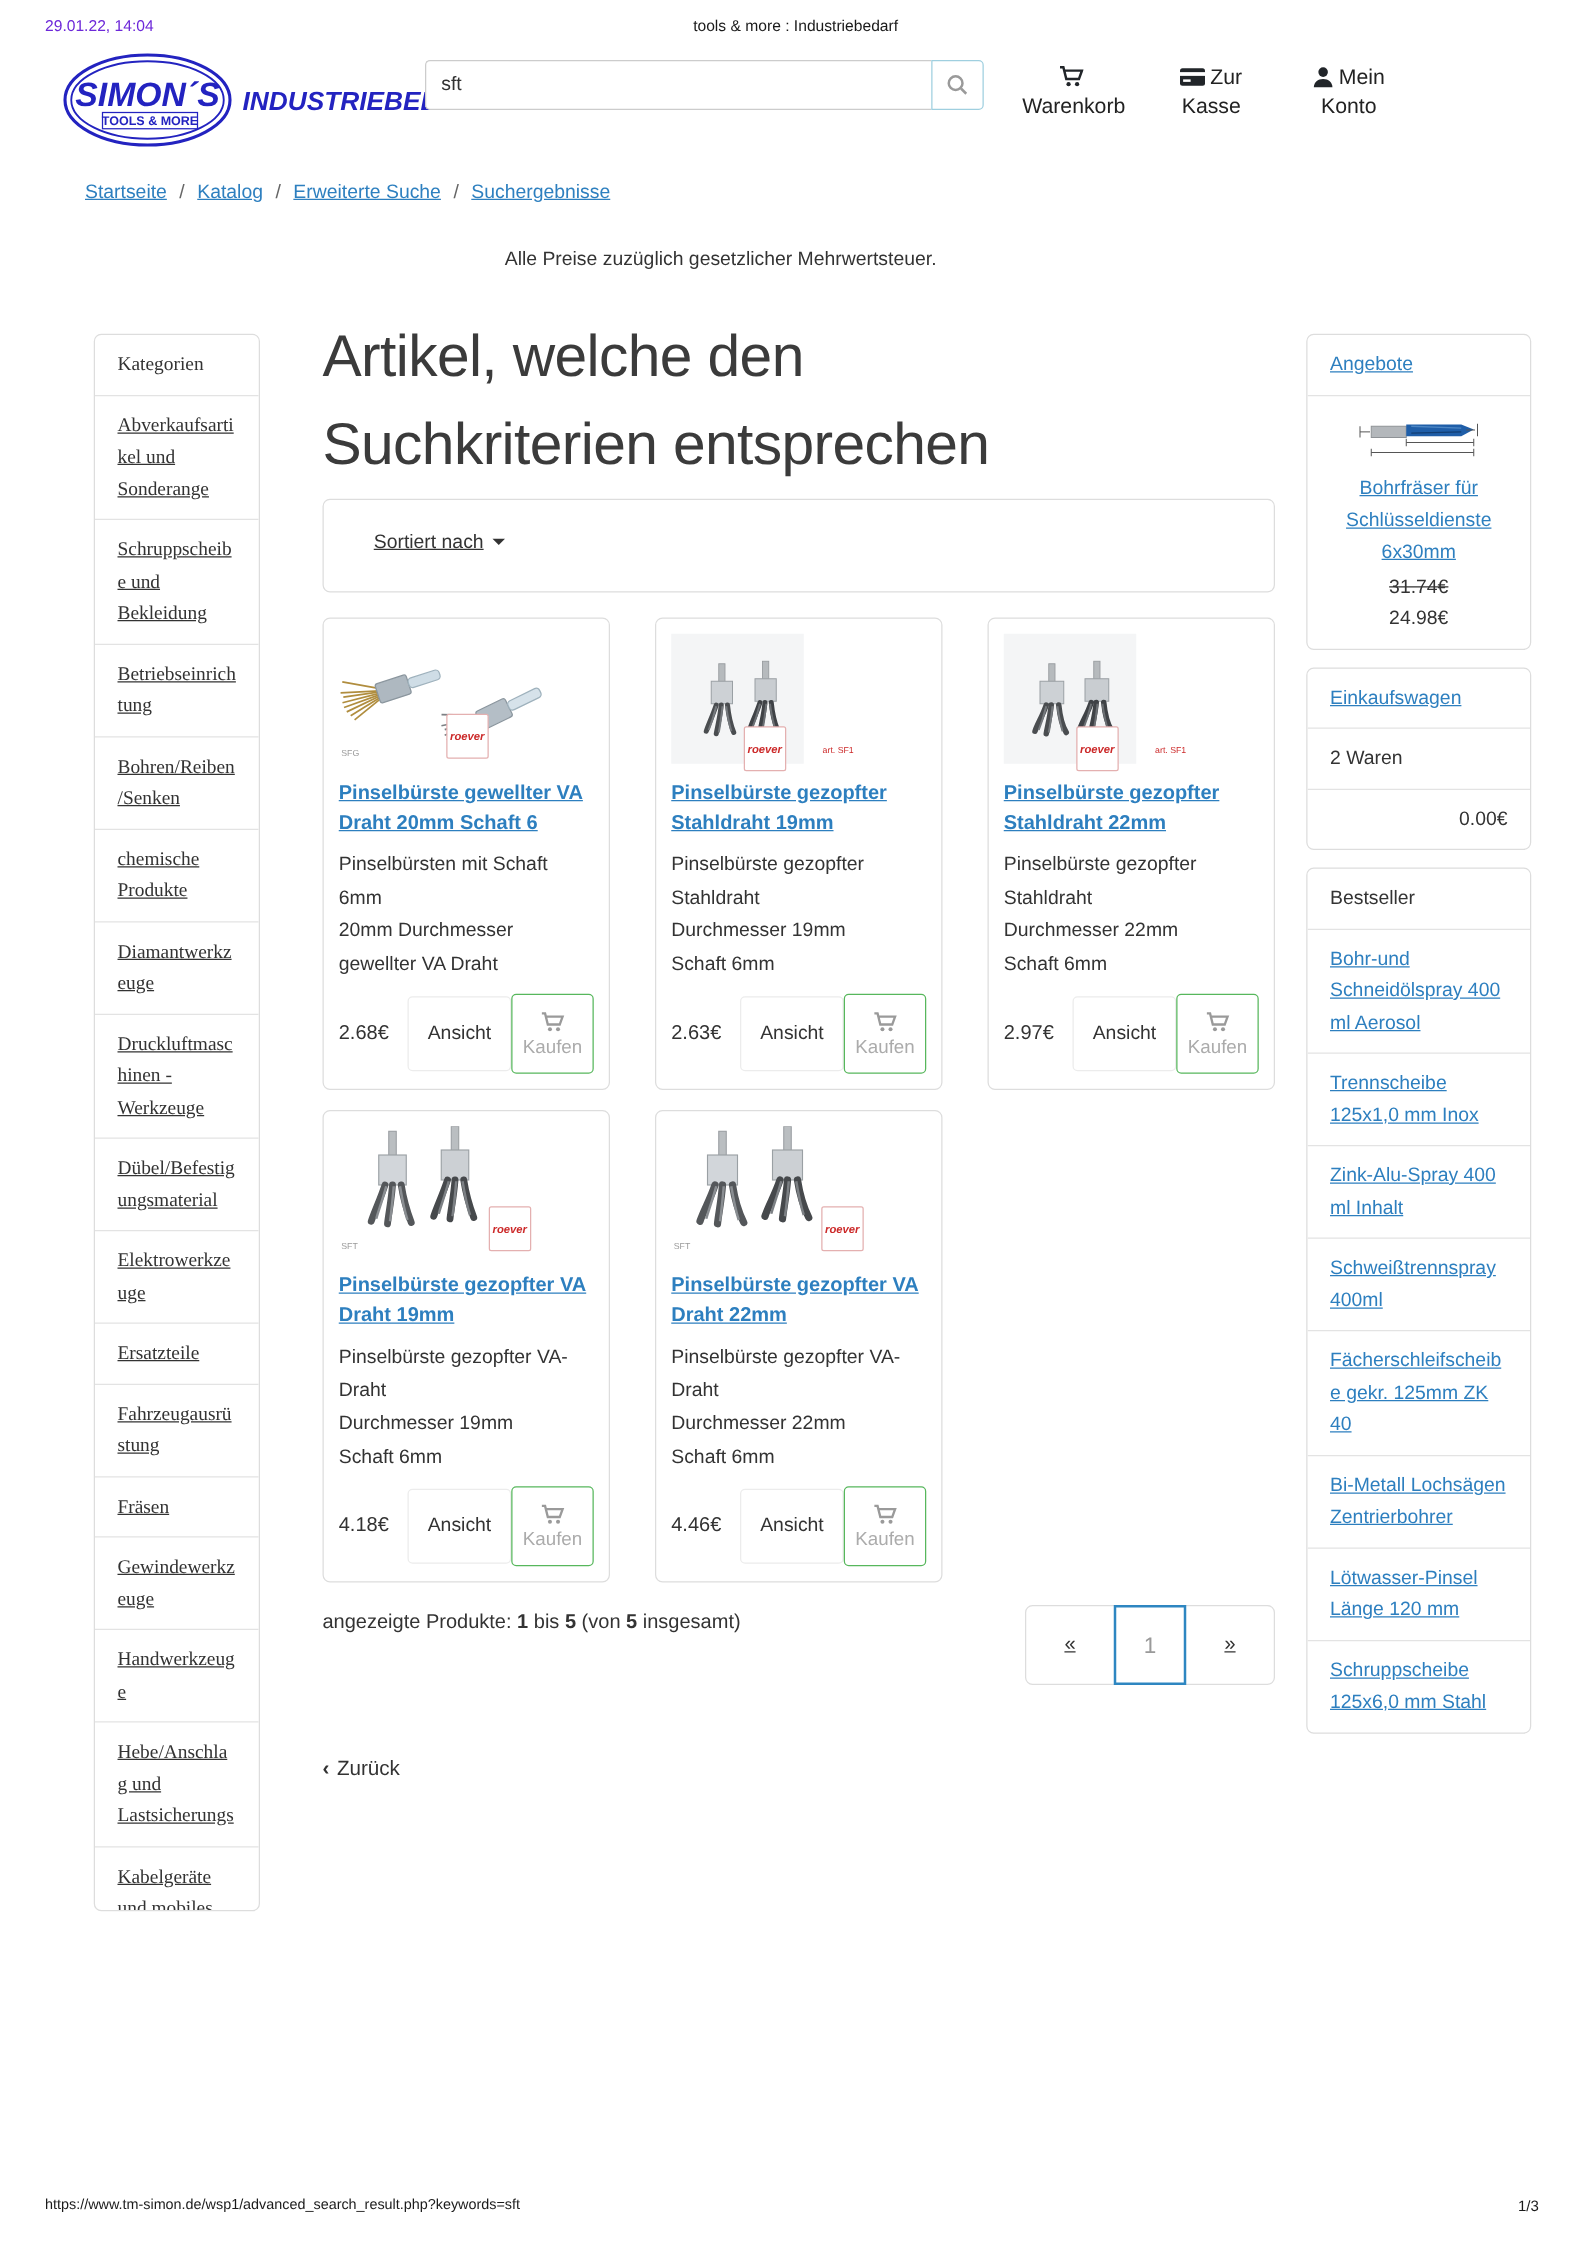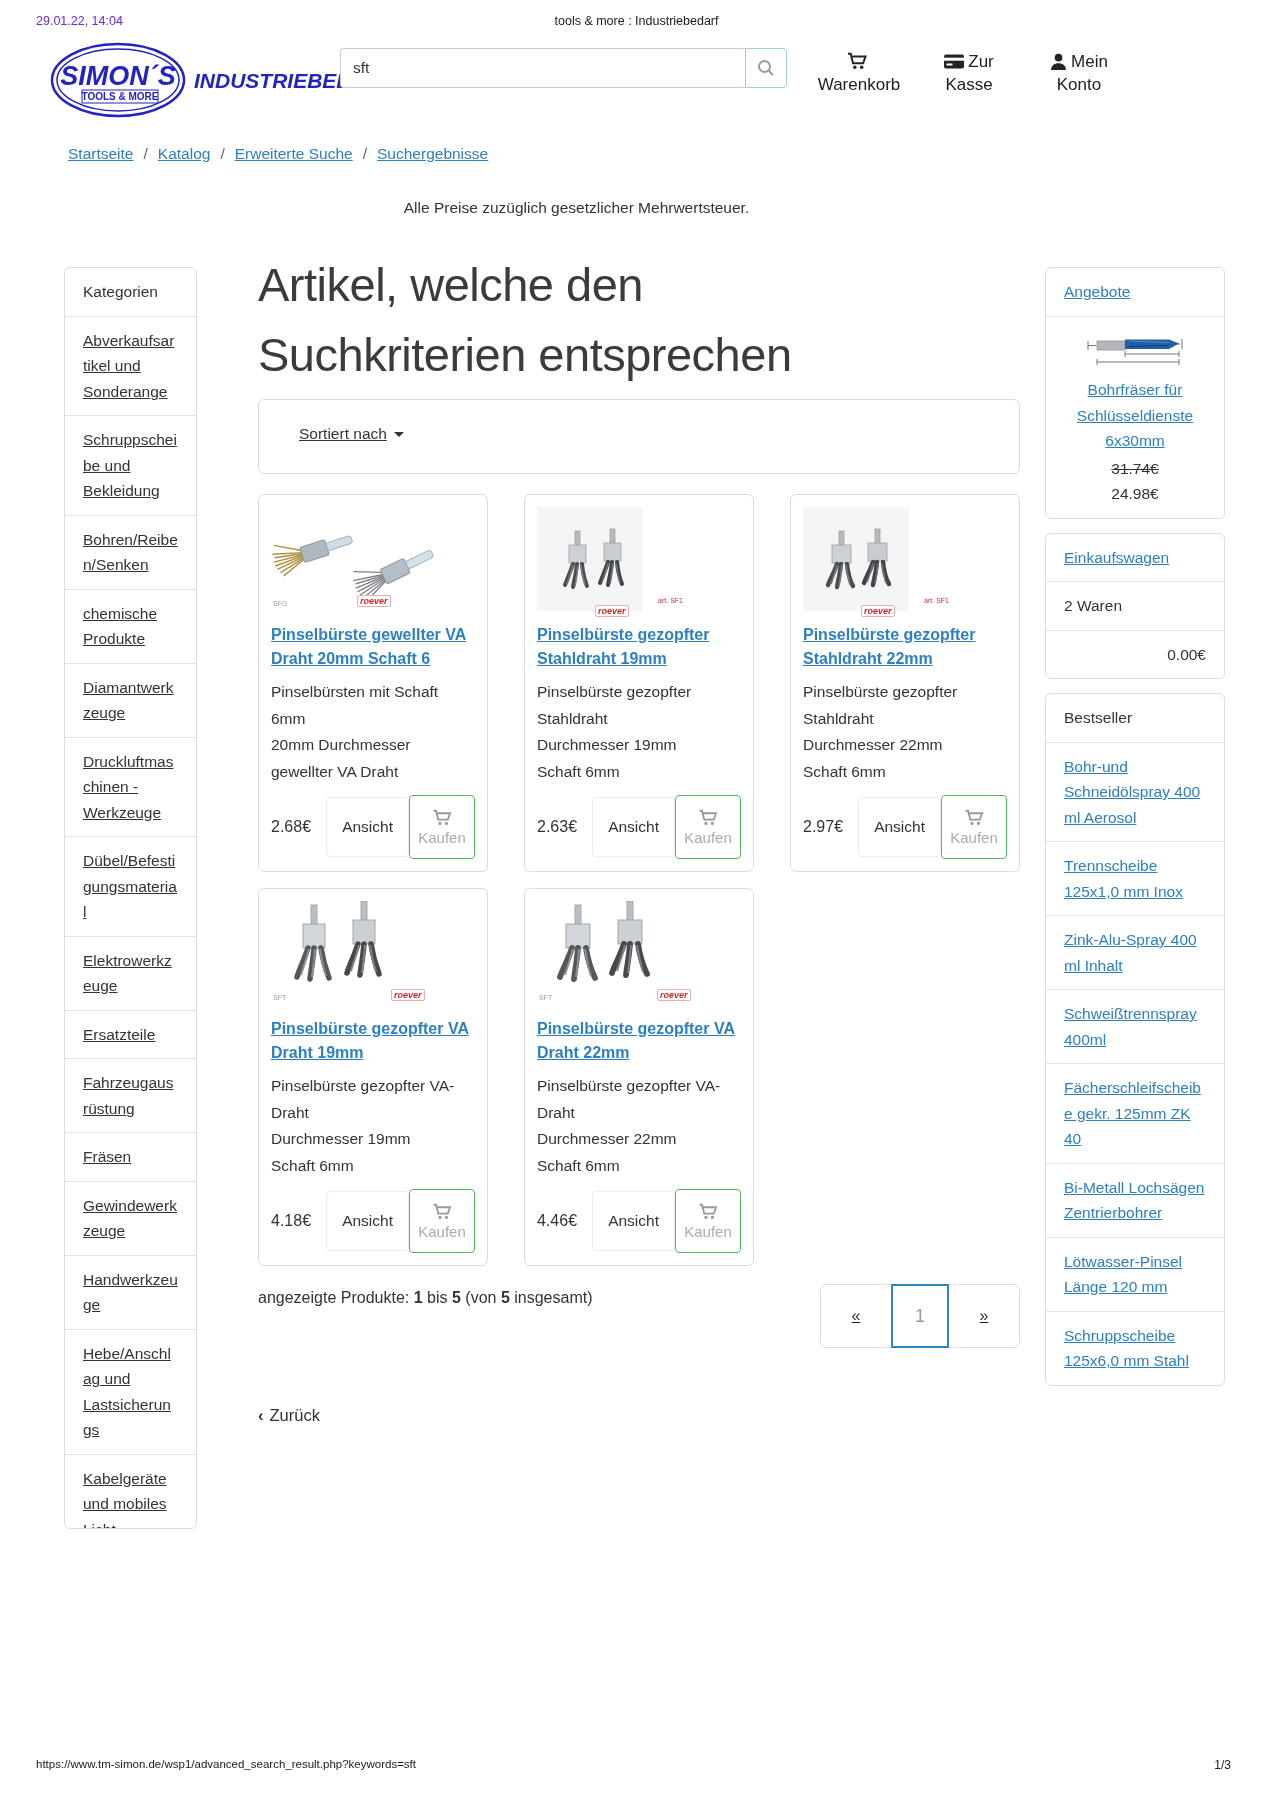--- a/index.html
+++ b/index.html
@@ -32,21 +32,21 @@
   .notice { position:absolute; left:0; right:120px; top:199px; text-align:center; font-size:15.5px; color:#333; }
 
   
   .panel { border:1px solid #ddd; border-radius:6px; background:#fff; overflow:hidden; }
   .panel .cell { padding:11px 18px; border-top:1px solid #e3e3e3; line-height:25.5px; font-size:15.5px;
                  overflow-wrap:break-word; }
   .panel .cell:first-child { border-top:none; }
   .panel .head { color:#333; }
   .cat-link { color:#333; text-decoration:underline; }
 
-  .sidebar-left { position:absolute; left:64px; top:267px; width:133px; max-height:1262px; }
+  .sidebar-left { position:absolute; left:75px; top:267px; width:133px; max-height:1262px;font-family:Liberation Serif, serif; }
   .sidebar-right { position:absolute; left:1045px; top:267px; width:180px; }
   .sidebar-right a { color:#2d7fbf; text-decoration:underline; }
   .offer-body { padding:12px 12px 16px; text-align:center; font-size:15.5px; line-height:26px; overflow-wrap:break-word; }
   .offer-old { text-decoration:line-through; margin-top:2px; }
   .cart-total { text-align:right; }
   .bestseller-panel { margin-top:14px; max-height:772px; }
   .cart-panel { margin-top:14px; }
 
   
   .main { position:absolute; left:258px; top:250px; width:762px; }
@@ -57,21 +57,21 @@
   .caret { display:inline-block; width:0; height:0; border-left:5px solid transparent;
            border-right:5px solid transparent; border-top:5px solid #333; margin-left:7px; vertical-align:middle; }
 
   .grid { display:grid; grid-template-columns:repeat(3,230px); column-gap:36px; row-gap:16px; margin-top:20px; }
   .card { border:1px solid #ddd; border-radius:6px; padding:12px; display:flex; flex-direction:column; min-height:356px; }
   .card-img { position:relative; height:112px; }
   .thumb-gray { width:106px; height:104px; background:#f4f5f6; display:flex; align-items:flex-end; justify-content:center; }
   .img-tag { position:absolute; left:2px; bottom:12px; font-size:7px; color:#9a9a9a; }
   .img-tag.red { left:auto; right:58px; bottom:14px; color:#cc2a2a; text-align:right; line-height:8px; }
   .img-brand { position:absolute; bottom:12px; font-size:9px; font-weight:bold; font-style:italic;
-               color:#cc2a2a; border:1px solid #e4b0b0; padding:0 2px; border-radius:2px; background:#fff; }
+               color:#cc2a2a; border:1px solid #e4b0b0; padding:12px 2px; border-radius:2px; background:#fff; }
   .p1 .img-brand { left:86px; } .p2 .img-brand, .p3 .img-brand { left:58px; bottom:2px; }
   .p4 .img-brand, .p5 .img-brand { left:120px; }
   .card-title { color:#2d7fbf; font-size:16px; font-weight:600; line-height:24px; text-decoration:underline; margin-top:4px; }
   .card-desc { margin-top:8px; font-size:15.5px; line-height:26.5px; color:#333; }
   .price-row { margin-top:auto; padding-top:10px; display:flex; align-items:center; }
   .price { font-size:16px; color:#333; }
   .btn-view { margin-left:auto; background:#fff; border:1px solid #ececec; border-radius:4px; height:60px;
               padding:0 15px; font-size:15.5px; color:#333; font-family:inherit; }
   .btn-buy { width:66px; height:64px; background:#fff; border:1px solid #57b75c; border-radius:4px;
              display:flex; flex-direction:column; align-items:center; justify-content:center; gap:3px;
@@ -149,20 +149,21 @@
     <span class="bc-sep">/</span>
     <a>Suchergebnisse</a>
   </div>
 
   <div class="notice">Alle Preise zuzüglich gesetzlicher Mehrwertsteuer.</div>
 
   <div class="panel sidebar-left">
     <div class="cell head">Kategorien</div>
     <div class="cell"><a class="cat-link">Abverkaufsartikel und Sonderange</a></div>
     <div class="cell"><a class="cat-link">Schruppscheibe und Bekleidung</a></div>
+    <div class="cell"><a class="cat-link">Betriebseinrichtung</a></div>
     <div class="cell"><a class="cat-link">Bohren/Reiben/Senken</a></div>
     <div class="cell"><a class="cat-link">chemische Produkte</a></div>
     <div class="cell"><a class="cat-link">Diamantwerkzeuge</a></div>
     <div class="cell"><a class="cat-link">Druckluftmaschinen - Werkzeuge</a></div>
     <div class="cell"><a class="cat-link">Dübel/Befestigungsmaterial</a></div>
     <div class="cell"><a class="cat-link">Elektrowerkzeuge</a></div>
     <div class="cell"><a class="cat-link">Ersatzteile</a></div>
     <div class="cell"><a class="cat-link">Fahrzeugausrüstung</a></div>
     <div class="cell"><a class="cat-link">Fräsen</a></div>
     <div class="cell"><a class="cat-link">Gewindewerkzeuge</a></div>

